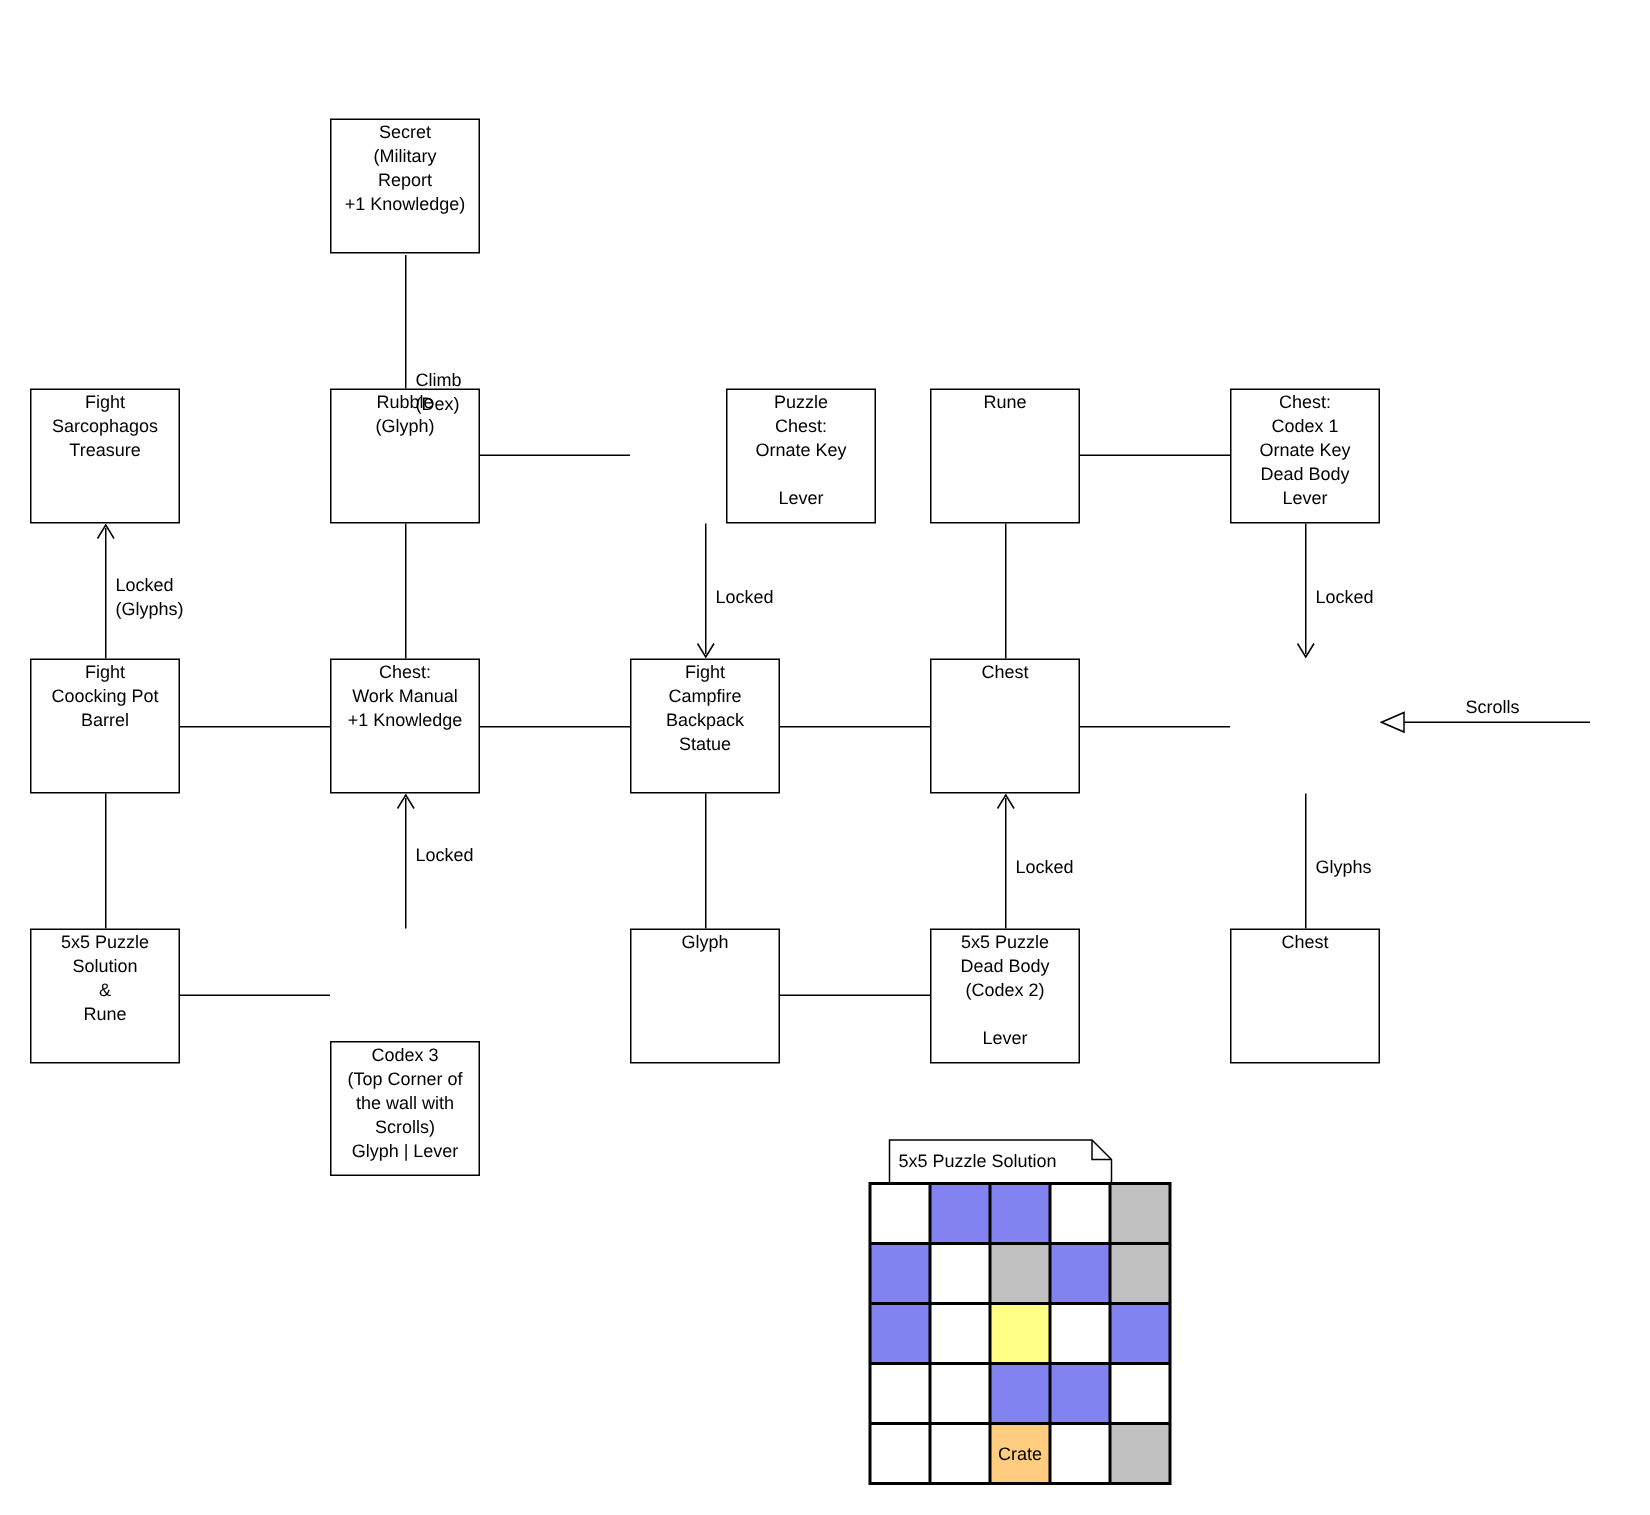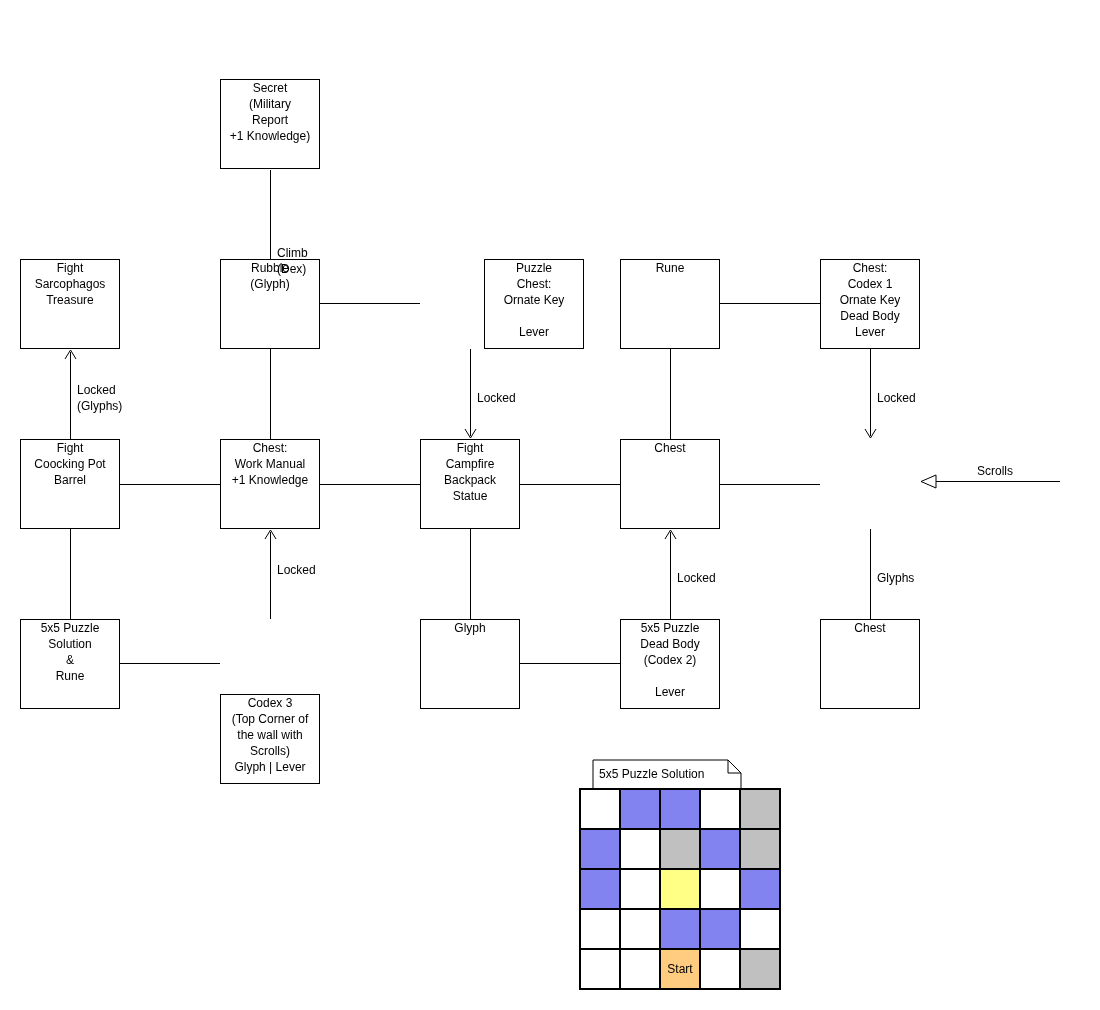--- a/index.html
+++ b/index.html
@@ -151,18 +151,18 @@
       <div class="pcell" style="background: rgb(255, 255, 133);"></div>
       <div class="pcell" style="background: rgb(255, 255, 255);"></div>
       <div class="pcell" style="background: rgb(130, 130, 240);"></div>
       <div class="pcell" style="background: rgb(255, 255, 255);"></div>
       <div class="pcell" style="background: rgb(255, 255, 255);"></div>
       <div class="pcell" style="background: rgb(130, 130, 240);"></div>
       <div class="pcell" style="background: rgb(130, 130, 240);"></div>
       <div class="pcell" style="background: rgb(255, 255, 255);"></div>
       <div class="pcell" style="background: rgb(255, 255, 255);"></div>
       <div class="pcell" style="background: rgb(255, 255, 255);"></div>
-      <div class="pcell" style="background: rgb(255, 204, 128);">Start</div>
+      <div class="pcell" style="background: rgb(255, 204, 128);">Crate</div>
       <div class="pcell" style="background: rgb(255, 255, 255);"></div>
       <div class="pcell" style="background: rgb(192, 192, 192);"></div>
     </div>
 
 </div>
 
 </body></html>

